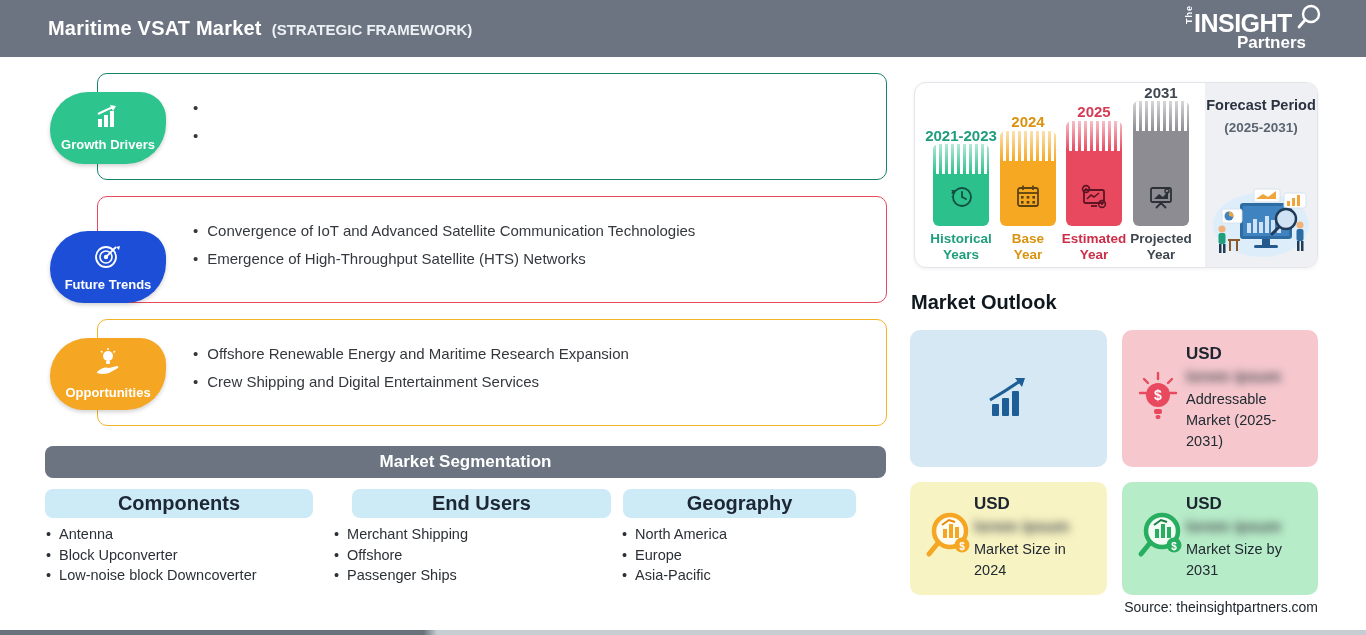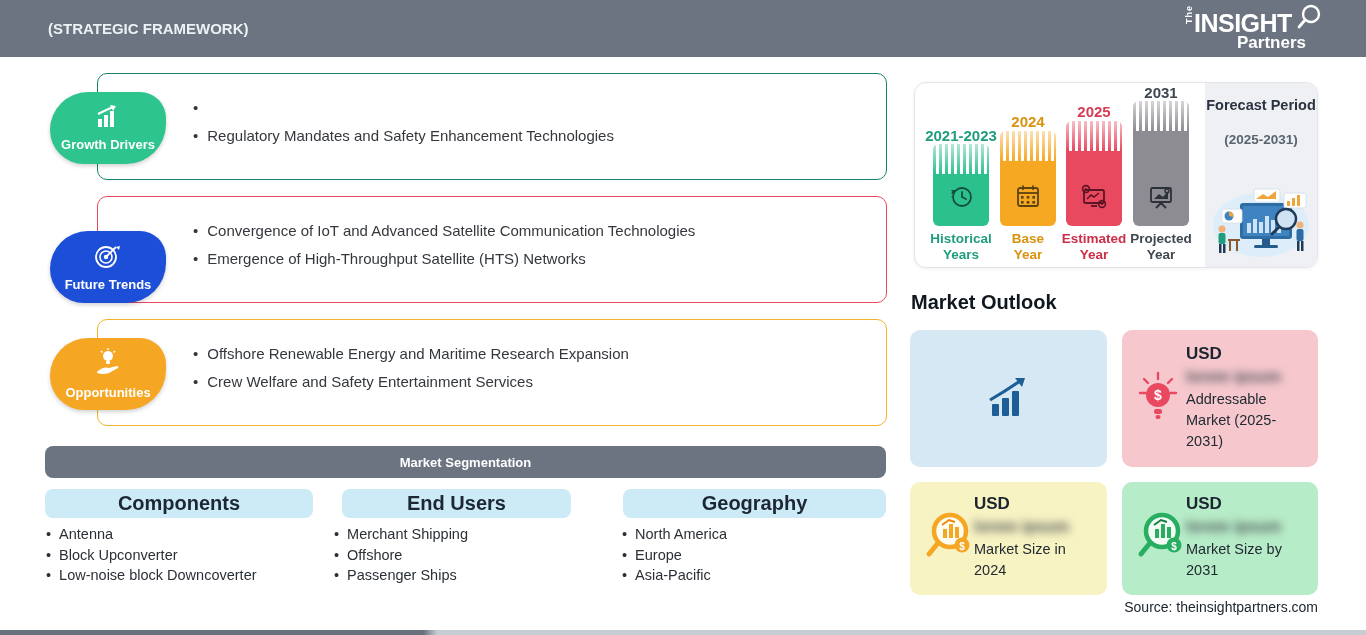--- a/index.html
+++ b/index.html
@@ -33,38 +33,38 @@
           align-items:center; justify-content:center; gap:3px; color:#fff;
           border-radius:38px 26px 40px 34px; box-shadow:0 2px 4px rgba(0,0,0,.18); z-index:2; }
   .pill-drivers { top:92px;  background:#2dc48e; }
   .pill-trends  { top:231px; background:#1d4ed8; }
   .pill-opps    { top:338px; background:#f5a623; }
   .pill-label { font-size:13px; font-weight:bold; white-space:nowrap; }
 
   
   .seg-bar { position:absolute; left:45px; top:446px; width:841px; height:32px; background:#6b7480;
              border-radius:8px; display:flex; align-items:center; justify-content:center;
-             color:#fff; font-size:13px; font-weight:bold; }
+             color:#fff; font-size:17px; font-weight:bold; }
   .seg-head { position:absolute; top:489px; height:29px; background:#cdeaf7; border-radius:8px;
               display:flex; align-items:center; justify-content:center; font-size:20px;
               font-weight:bold; color:#1c2733; }
   .seg-head-1 { left:45px;  width:268px; }
-  .seg-head-2 { left:342px; width:229px; }
-  .seg-head-3 { left:623px; width:263px; }
+  .seg-head-2 { left:352px; width:259px; }
+  .seg-head-3 { left:623px; width:233px; }
   .seg-list { position:absolute; top:524px; display:flex; flex-direction:column; }
   .seg-list-1 { left:46px; } .seg-list-2 { left:334px; } .seg-list-3 { left:622px; }
   .seg-item { display:flex; gap:8px; font-size:14.5px; color:#2b3036; line-height:20.5px; }
 
   
   .tcard { position:absolute; left:914px; top:82px; width:404px; height:186px; background:#fff;
            border:1px solid #e4e4ea; border-radius:12px; box-shadow:0 1px 4px rgba(0,0,0,.06); }
   .fpanel { position:absolute; right:0; top:0; width:112px; height:100%; background:#eef0f4;
             border-radius:0 11px 11px 0; text-align:center; padding-top:13px; }
   .fpanel-title { font-size:14.5px; font-weight:bold; color:#2b3340; line-height:18px; }
-  .fpanel-range { font-size:13.5px; color:#5a6470; margin-top:18px; font-weight:600; }
+  .fpanel-range { font-size:13.5px; color:#5a6470; margin-top:6px; font-weight:600; }
   .fpanel-illu { position:absolute; bottom:4px; left:5px; }
 
   .tbar { position:absolute; width:56px; border-radius:6px; }
   .tbar .stripes { position:absolute; top:0; left:0; right:0; height:30px; border-radius:6px 6px 0 0; }
   .stripes .fade { position:absolute; inset:0; background:linear-gradient(180deg, rgba(255,255,255,.65), rgba(255,255,255,0)); }
   .tbar-1 { left:18px;  top:61px; height:82px;  background:#2bc08c; }
   .tbar-2 { left:85px;  top:48px; height:95px;  background:#f7a823; }
   .tbar-3 { left:151px; top:38px; height:105px; background:#e8495f; }
   .tbar-4 { left:218px; top:18px; height:125px; background:#8c8c92; }
   .tbar-1 .stripes { background:repeating-linear-gradient(90deg,#2bc08c 0 3px,#ffffff 3px 6px); }
@@ -106,20 +106,21 @@
 
   
   .bottom-strip { position:absolute; bottom:0; left:0; width:1366px; height:5px;
                   background:linear-gradient(90deg,#68727c 0,#68727c 31%,#c5ccd2 32%,#c5ccd2 100%); }
 </style>
 </head>
 <body>
 
 <div class="header">
   <div class="header-titles">
+    <span class="header-title">Maritime VSAT Market</span>
     <span class="header-subtitle">(STRATEGIC FRAMEWORK)</span>
   </div>
   <div class="logo">
     <span class="logo-the">The</span>
     <span class="logo-insight">INSIGHT</span>
     <span class="logo-mag">
       <svg width="30" height="30" viewBox="0 0 30 30">
           <circle cx="17" cy="11" r="8" fill="none" stroke="#fff" stroke-width="2.4"></circle>
           <line x1="11" y1="17" x2="5" y2="24" stroke="#fff" stroke-width="2.8" stroke-linecap="round"></line>
         </svg>
@@ -127,21 +128,20 @@
     <span class="logo-partners">Partners</span>
   </div>
 </div>
 
 <div class="fbox fbox-drivers">
   <div class="bullet-row">
     <span class="bullet-dot">•</span>
   </div>
   <div class="bullet-row">
     <span class="bullet-dot">•</span>
-    <span>Regulatory Mandates and Safety Enhancement Technologies</span>
   </div>
 </div>
 <div class="pill pill-drivers">
   <span>
     <svg width="34" height="26" viewBox="0 0 34 26">
         <rect x="7" y="15" width="4" height="8" fill="#fff"></rect>
         <rect x="13" y="11" width="4" height="12" fill="#fff"></rect>
         <rect x="19" y="7" width="4" height="16" fill="#fff"></rect>
         <path d="M7 10 Q15 6 22 3" fill="none" stroke="#fff" stroke-width="2"></path>
         <path d="M19 1 l6 1 -3 5 z" fill="#fff"></path>
@@ -173,21 +173,21 @@
   <span class="pill-label">Future Trends</span>
 </div>
 
 <div class="fbox fbox-opps">
   <div class="bullet-row">
     <span class="bullet-dot">•</span>
     <span>Offshore Renewable Energy and Maritime Research Expansion</span>
   </div>
   <div class="bullet-row">
     <span class="bullet-dot">•</span>
-    <span>Crew Welfare and Safety Entertainment Services</span>
+    <span>Crew Shipping and Digital Entertainment Services</span>
   </div>
 </div>
 <div class="pill pill-opps">
   <span>
     <svg width="32" height="30" viewBox="0 0 32 30">
         <circle cx="16" cy="8" r="5" fill="#fff"></circle>
         <rect x="14" y="13" width="4" height="3" rx="1" fill="#fff"></rect>
         <line x1="16" y1="0" x2="16" y2="2" stroke="#fff" stroke-width="1.4"></line>
         <line x1="9" y1="3" x2="10.5" y2="4.5" stroke="#fff" stroke-width="1.4"></line>
         <line x1="23" y1="3" x2="21.5" y2="4.5" stroke="#fff" stroke-width="1.4"></line>

